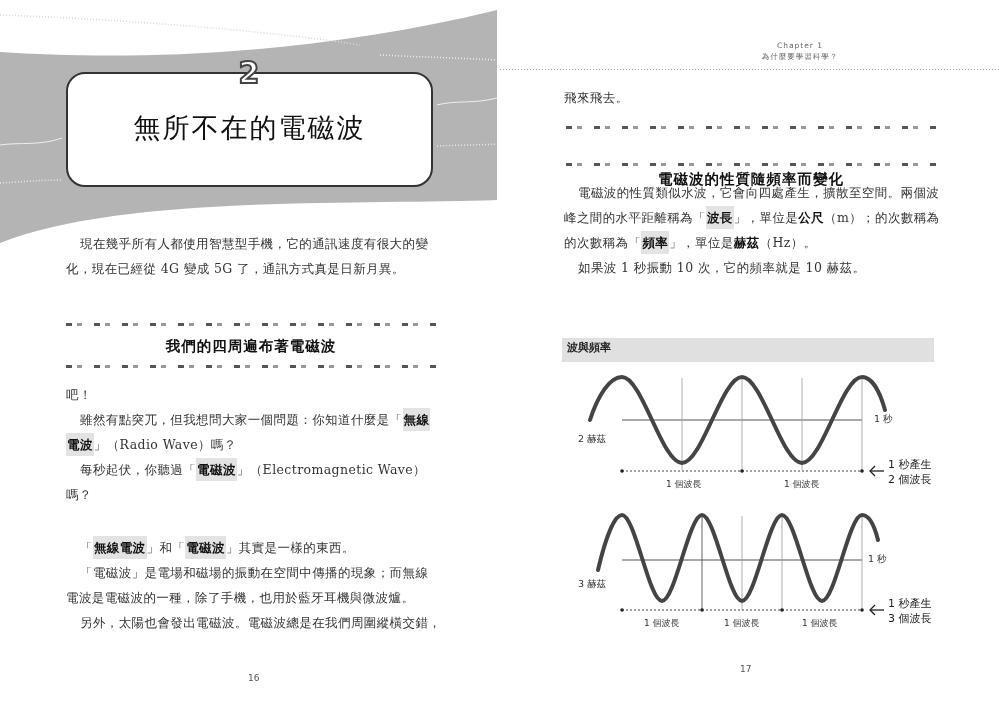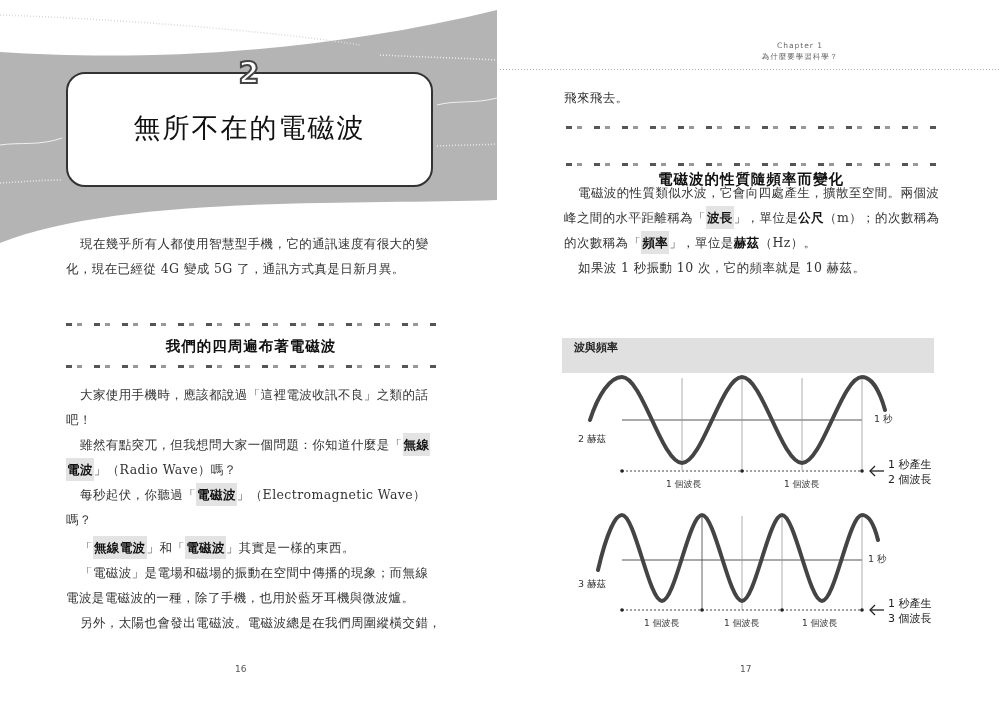--- a/index.html
+++ b/index.html
@@ -46,23 +46,23 @@
   .running-head {
     position: absolute; left: 200px; width: 200px; text-align: center;
     font-family: "DejaVu Sans", sans-serif; font-size: 7.5px; color: #666; line-height: 11px; letter-spacing: 1px;
   }
   .dotted-rule {
     position: absolute; left: 0; top: 69px; width: 500px; height: 1px;
     background-image: repeating-linear-gradient(to right, #aaa 0 1px, transparent 1px 3px);
   }
 
   .figure-bar {
-    position: absolute; left: 562px; top: 338px; width: 372px; height: 35px;
+    position: absolute; left: 562px; top: 338px; width: 372px; height: 24px;
     background: #e0e0e0; font-family: "DejaVu Sans", sans-serif; font-weight: bold;
-    font-size: 11px; line-height: 20px; padding-left: 12px; color: #222;
+    font-size: 11px; line-height: 20px; padding-left: 5px; color: #222;
   }
   .wave-svg { position: absolute; left: 0; top: 0; }
 
   .page-no {
     position: absolute; top: 664px; font-family: "DejaVu Sans", sans-serif; font-size: 9px; color: #555;
   }
 </style>
 </head>
 <body>
 
@@ -87,35 +87,34 @@
   <div class="para" style="left:66px; top:231px; width:380px;">
     <div><span class="indent"></span><span>現在幾乎所有人都使用智慧型手機，它的通訊速度有很大的變</span></div>
     <div><span>化，現在已經從 4G 變成 5G 了，通訊方式真是日新月異。</span></div>
   </div>
 
   <div class="dashline" style="left:66px; top:323px; width:370px;"></div>
   <div class="section-heading" style="left:66px; top:337px; width:370px;">我們的四周遍布著電磁波</div>
   <div class="dashline" style="left:66px; top:365px; width:370px;"></div>
 
   <div class="para" style="left:66px; top:382px; width:380px;">
-    <div><span class="indent"></span><span>大家使用手機時，應該都說過「這裡電波收訊不良」之類的話</span></div>
     <div><span>吧！</span></div>
     <div><span class="indent"></span><span>雖然有點突兀，但我想問大家一個問題：你知道什麼是「</span><span class="hl">無線</span></div>
     <div><span class="hl">電波</span><span>」（Radio Wave）嗎？</span></div>
     <div><span class="indent"></span><span>每秒起伏，你聽過「</span><span class="hl">電磁波</span><span>」（Electromagnetic Wave）嗎？</span></div>
   </div>
 
   <div class="para" style="left:66px; top:535px; width:380px;">
     <div><span class="indent"></span><span>「</span><span class="hl">無線電波</span><span>」和「</span><span class="hl">電磁波</span><span>」其實是一樣的東西。</span></div>
     <div><span class="indent"></span><span>「電磁波」是電場和磁場的振動在空間中傳播的現象；而無線</span></div>
     <div><span>電波是電磁波的一種，除了手機，也用於藍牙耳機與微波爐。</span></div>
     <div><span class="indent"></span><span>另外，太陽也會發出電磁波。電磁波總是在我們周圍縱橫交錯，</span></div>
   </div>
 
-  <div class="page-no" style="left:235px;">16</div>
+  <div class="page-no" style="left:248px;margin-top:9px;">16</div>
 </div>
 
 <div class="page page-right">
   <div class="running-head" style="top:40px;">
     <div>Chapter 1</div>
     <div>為什麼要學習科學？</div>
   </div>
   <div class="dotted-rule"></div>
 </div>
 

